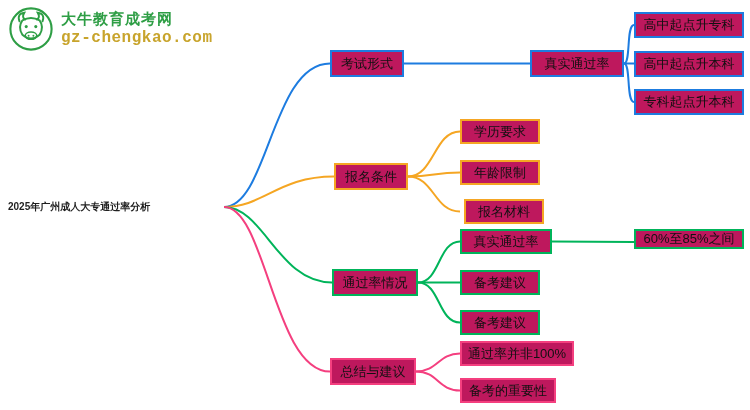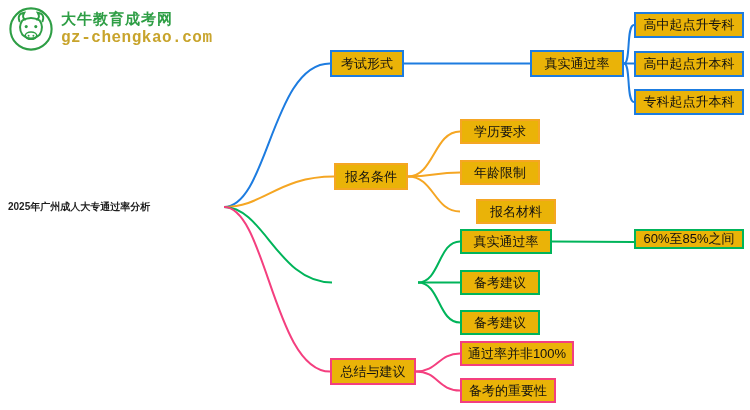--- a/index.html
+++ b/index.html
@@ -17,21 +17,21 @@
   .lk-green{stroke:#00b45a;}
   .lk-pink{stroke:#f43f7f;}
 
   .root-label{
     position:absolute;left:8px;top:196px;height:22px;line-height:22px;
     font-size:10px;font-weight:600;color:#1f1f1f;white-space:nowrap;
   }
   .node{
     position:absolute;
     display:flex;align-items:center;justify-content:center;
-    background:#eab308;
+    background:#be185d;
     border:2px solid #999;
     border-radius:0;
     font-size:13px;color:#111;
     white-space:nowrap;
     box-sizing:border-box;
   }
   .b-blue{border-color:#1d7ce0;}
   .b-orange{border-color:#f5a623;}
   .b-green{border-color:#00b45a;}
   .b-pink{border-color:#f43f7f;}
@@ -96,22 +96,23 @@
 
   <div class="node b-blue" style="left:330px;top:50px;width:74px;height:27px">考试形式</div>
   <div class="node b-blue" style="left:530px;top:50px;width:94px;height:27px">真实通过率</div>
   <div class="node b-blue" style="left:634px;top:12px;width:110px;height:26px">高中起点升专科</div>
   <div class="node b-blue" style="left:634px;top:50.5px;width:110px;height:26px">高中起点升本科</div>
   <div class="node b-blue" style="left:634px;top:89px;width:110px;height:26px">专科起点升本科</div>
 
   <div class="node b-orange" style="left:334px;top:163px;width:74px;height:27px">报名条件</div>
   <div class="node b-orange" style="left:460px;top:160px;width:80px;height:25px">年龄限制</div>
   <div class="node b-orange" style="left:460px;top:119px;width:80px;height:25px">学历要求</div>
-  <div class="node b-orange" style="left:476px;top:199px;width:80px;height:25px">报名材料</div>
+  <div class="node b-orange" style="left:464px;top:199px;width:80px;height:25px">报名材料</div>
 
+  <div class="node b-green" style="left:332px;top:269px;width:86px;height:27px">通过率情况</div>
   <div class="node b-green" style="left:460px;top:229px;width:92px;height:25px">真实通过率</div>
   <div class="node b-green" style="left:634px;top:229px;width:110px;height:20px">60%至85%之间</div>
   <div class="node b-green" style="left:460px;top:270px;width:80px;height:25px">备考建议</div>
   <div class="node b-green" style="left:460px;top:310px;width:80px;height:25px">备考建议</div>
 
   <div class="node b-pink" style="left:330px;top:358px;width:86px;height:27px">总结与建议</div>
   <div class="node b-pink" style="left:460px;top:341px;width:114px;height:25px">通过率并非100%</div>
   <div class="node b-pink" style="left:460px;top:378px;width:96px;height:25px">备考的重要性</div>
 
 </div>

